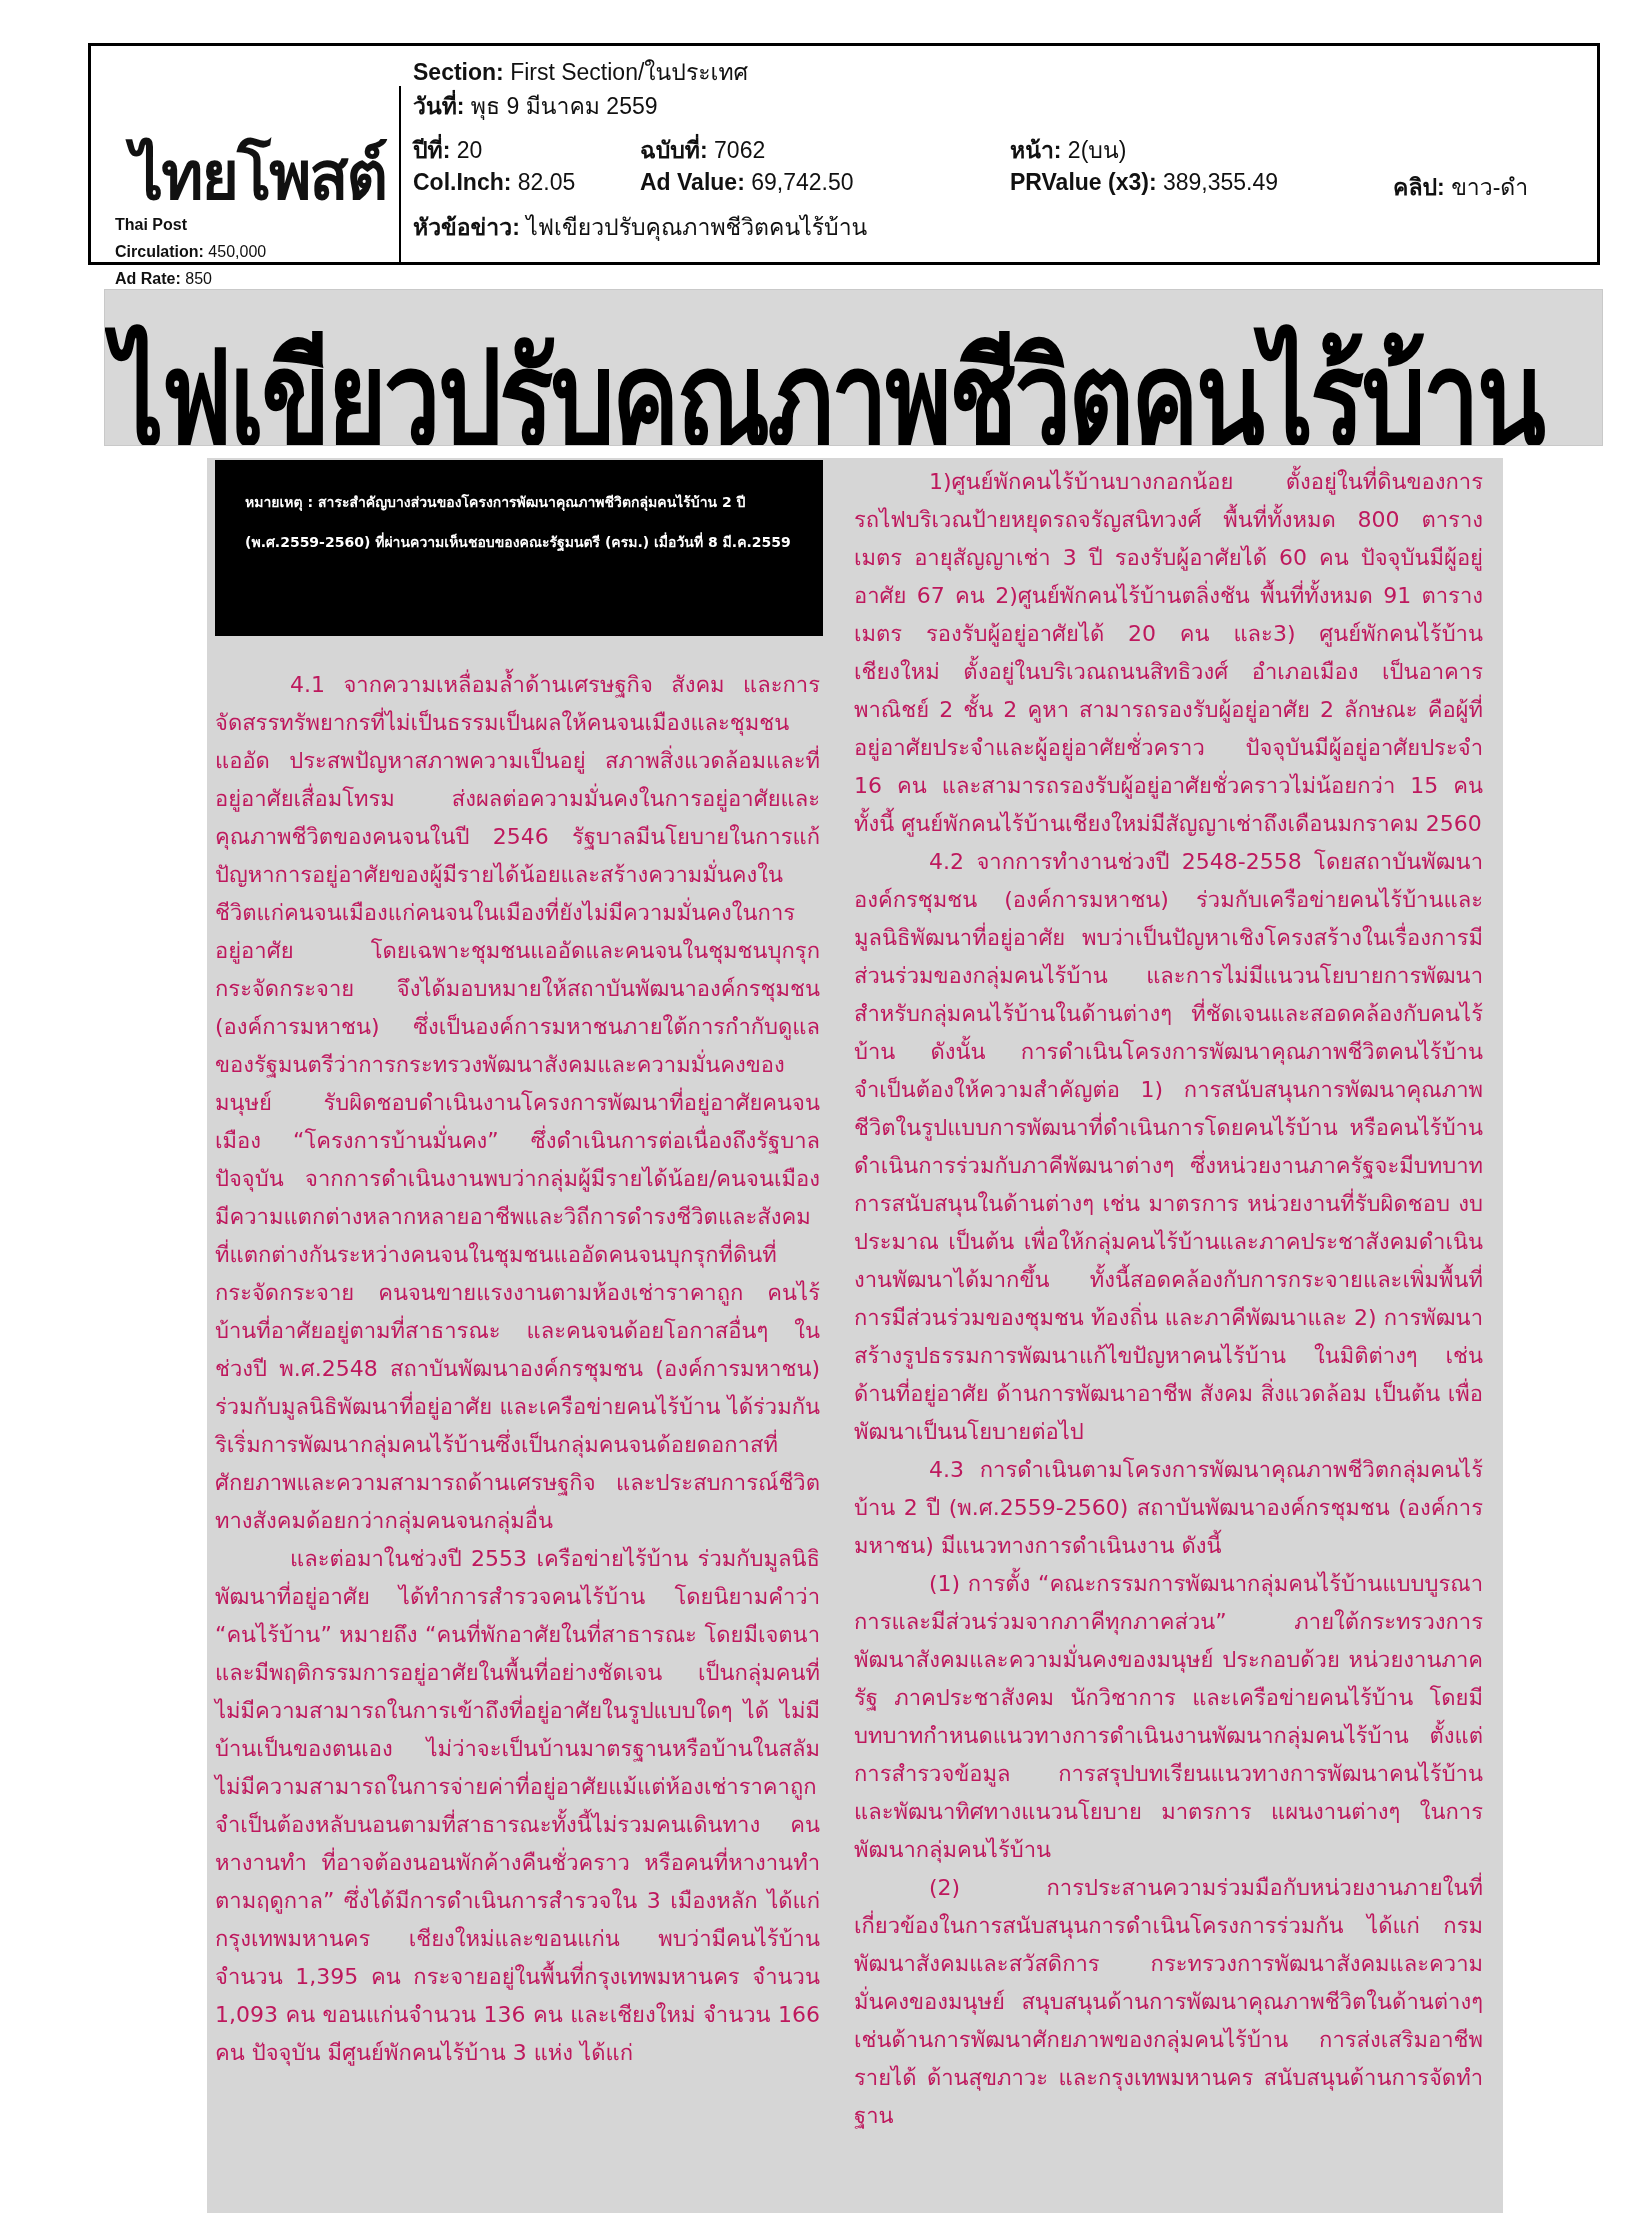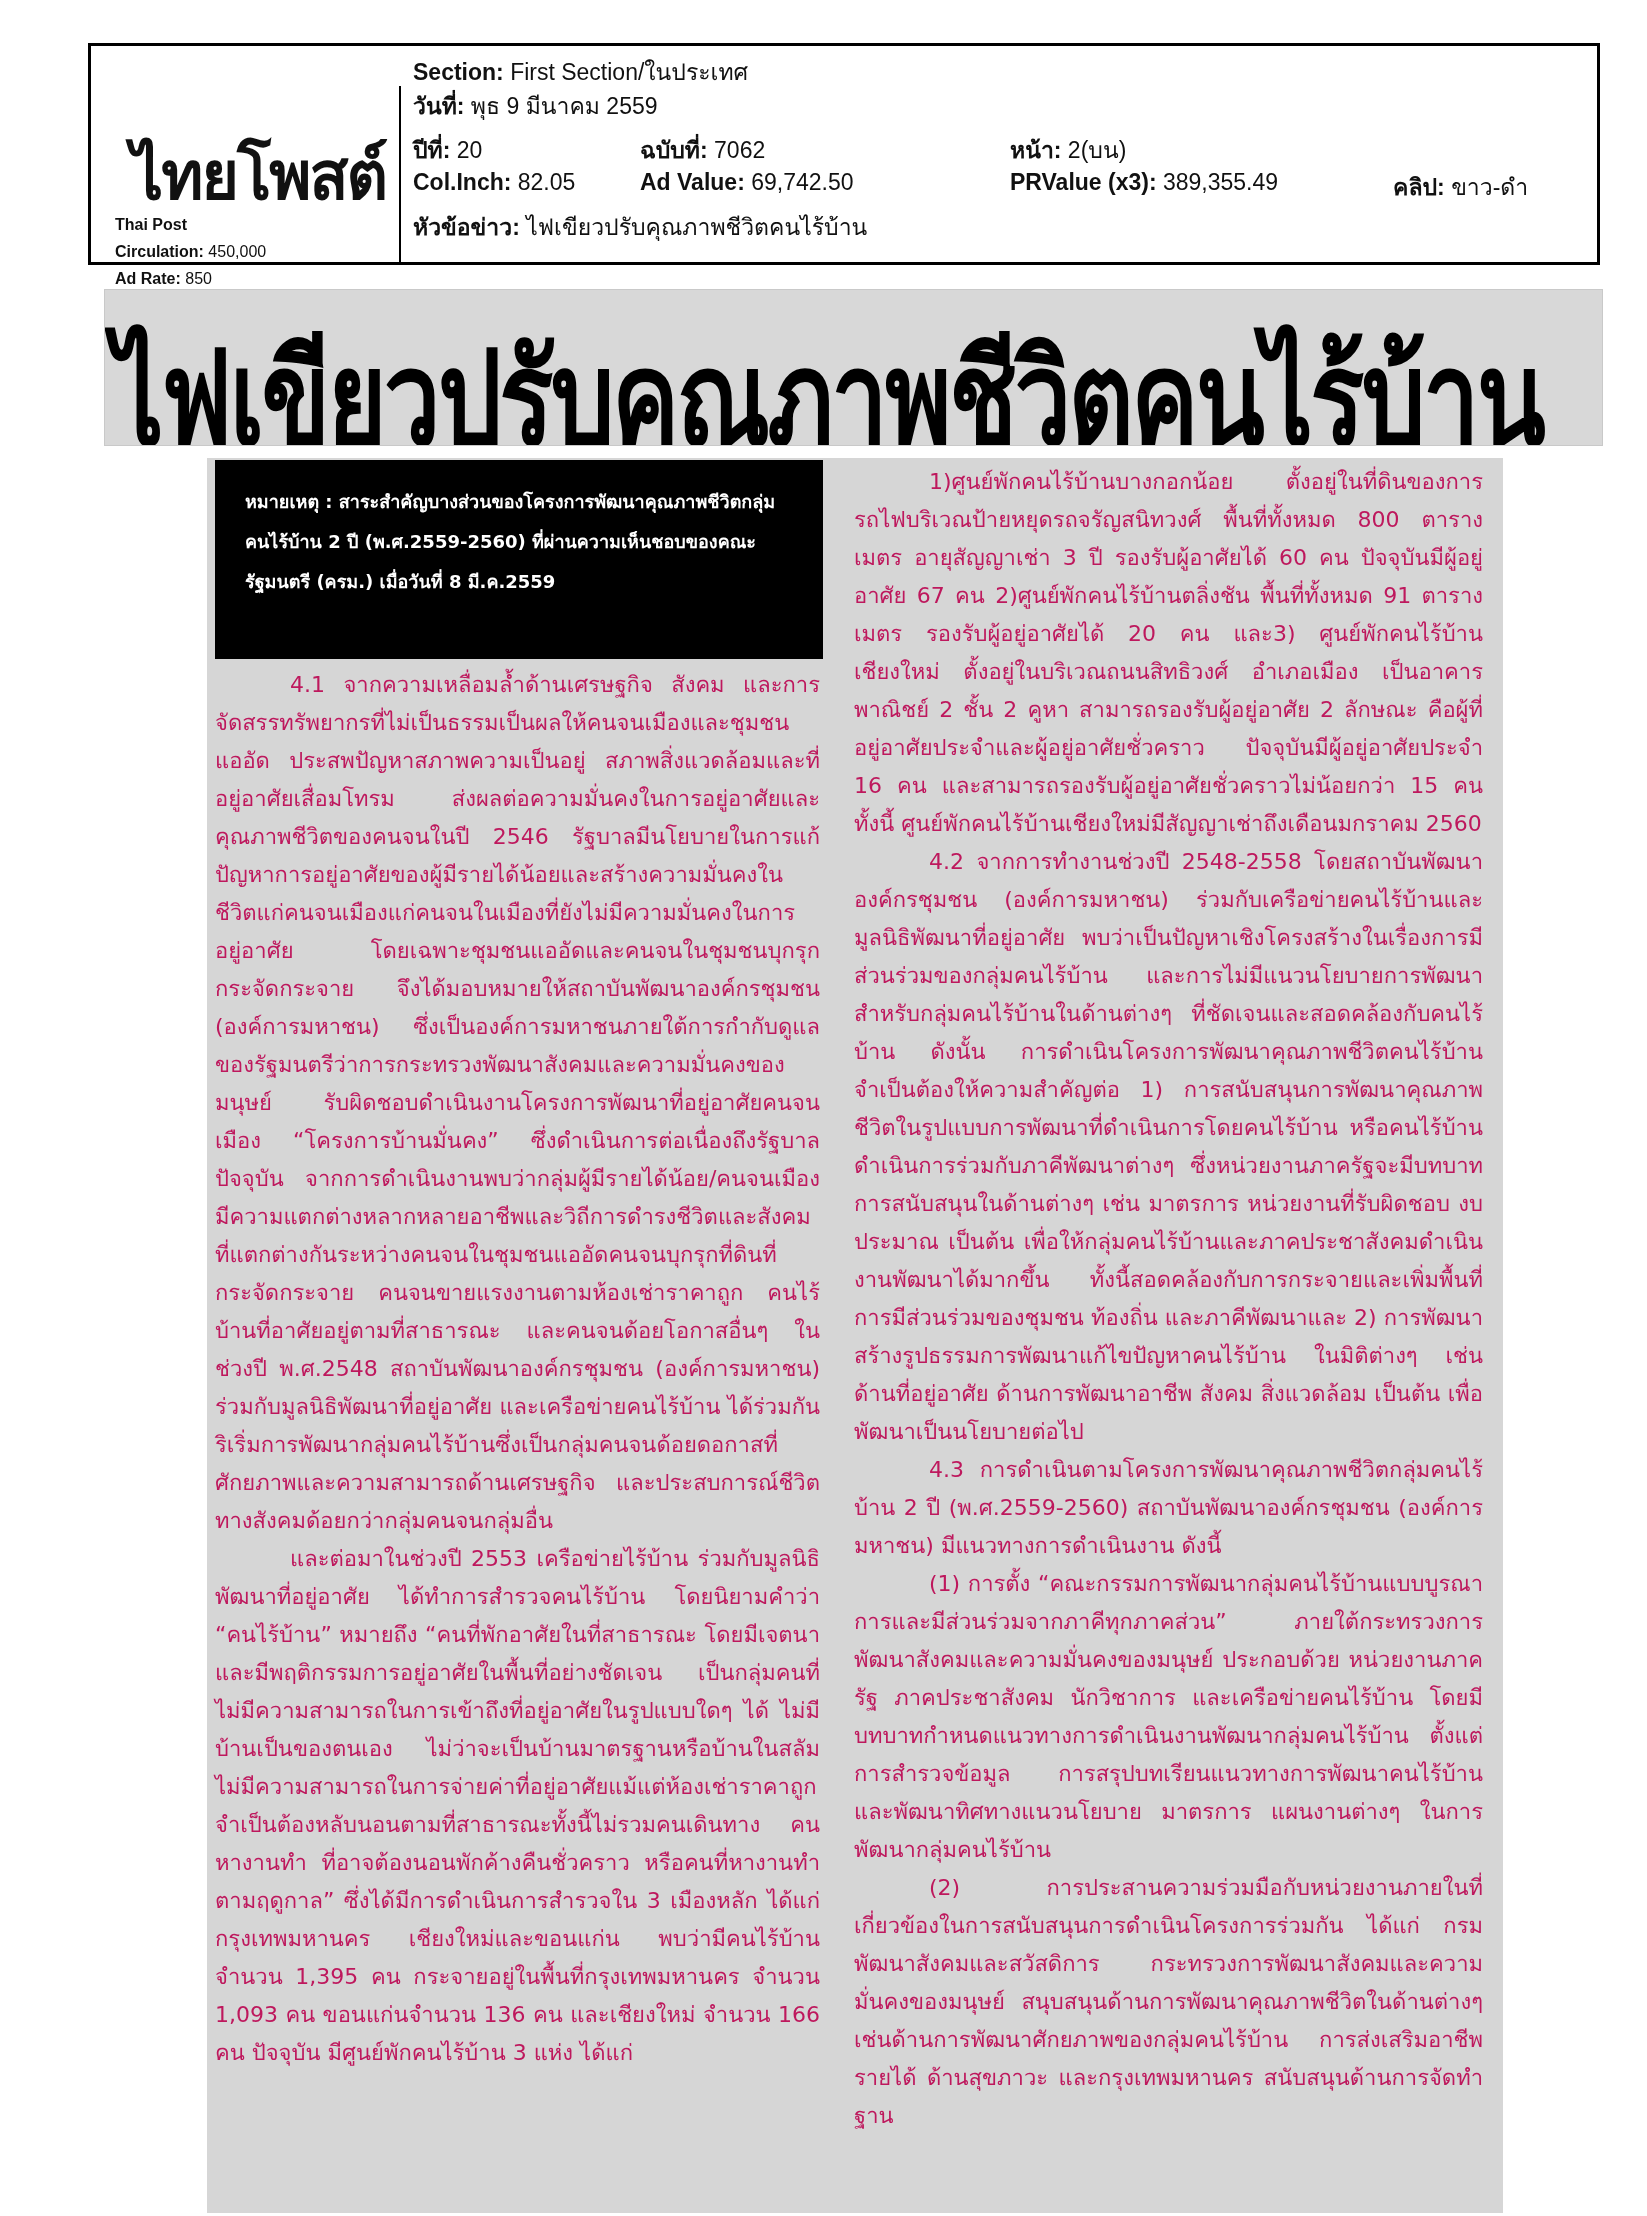--- a/index.html
+++ b/index.html
@@ -22,23 +22,23 @@
 
   
   .headline-band { position:absolute; left:104px; top:289px; width:1499px; height:157px;
                    background:#d8d8d8; border:1px solid #c9c9c9; box-sizing:border-box; overflow:hidden; }
   .headline { position:absolute; left:8px; top:4px; font-size:117px; font-weight:bold;
               font-family:"DejaVu Sans", sans-serif; letter-spacing:-3px; white-space:nowrap;
               transform-origin:left top; transform:scaleX(0.86) scaleY(1.12); color:#000; }
 
   
   .body-bg { position:absolute; left:207px; top:458px; width:1296px; height:1755px; background:#d6d6d6; }
-  .note-box { position:absolute; left:215px; top:460px; width:608px; height:199px; background:#000;
+  .note-box { position:absolute; left:215px; top:460px; width:608px; height:176px; background:#000;
               color:#fff; box-sizing:border-box; padding:22px 30px 0 30px;
-              font-family:"DejaVu Sans", sans-serif; font-size:18px; line-height:40px; font-weight:bold; }
+              font-family:"DejaVu Sans", sans-serif; font-size:14px; line-height:40px; font-weight:bold; }
   .col { position:absolute; font-family:"DejaVu Sans", sans-serif; font-size:22px; line-height:38px;
          color:#be185d; text-align:justify; }
   .col-left { left:215px; top:666px; width:605px; }
   .col-right { left:854px; top:463px; width:629px; }
   .col p { margin:0; text-indent:75px; }
 </style>
 </head>
 <body>
 
 <div class="hdr">

